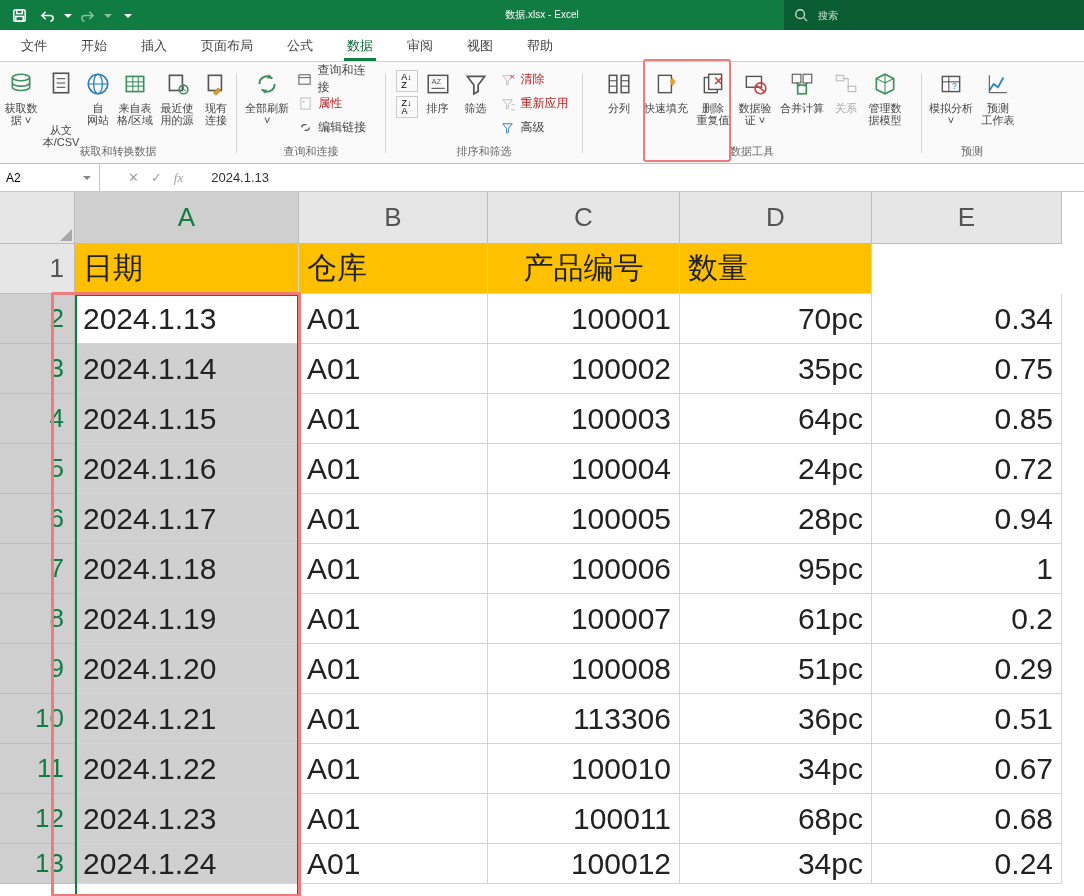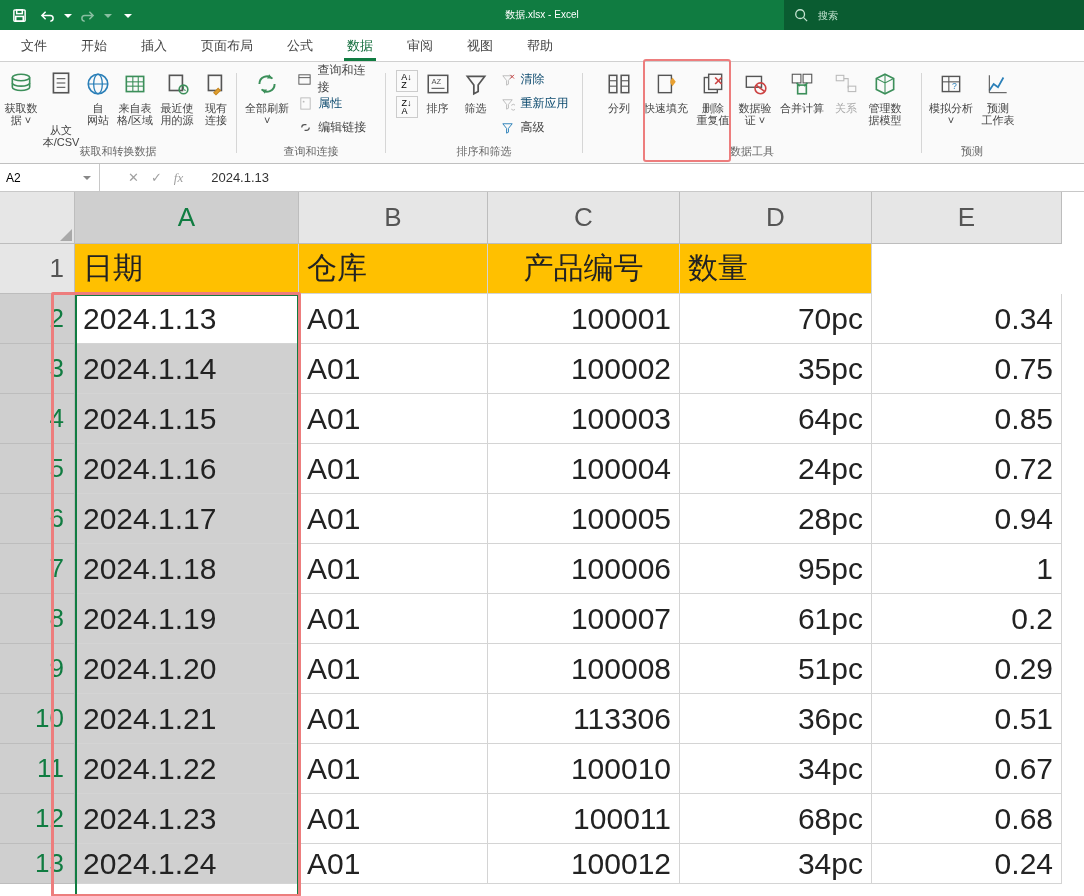--- a/index.html
+++ b/index.html
@@ -27,21 +27,21 @@
   .ribbon { height: 102px; border-bottom: 1px solid #c0c0c0; display:flex; background:#fafafa; }
   .group { display:flex; flex-direction:column; align-items:center; justify-content:space-between; padding:4px 6px 2px; position:relative; }
   .group-sep { width:1px; background:#d6d6d6; height:80px; align-self:center; }
   .group-label { font-size:11px; color:#666; text-align:center; padding-bottom:2px; }
   .group-body { display:flex; flex:1; align-items:flex-start; gap:2px; }
   .big-btn { width:44px; height:78px; display:flex; flex-direction:column; align-items:center; justify-content:flex-start; padding-top:4px; font-size:11px; line-height:12px; text-align:center; color:#444; gap:4px; }
   .big-btn .ico { width:28px; height:28px; display:flex; align-items:center; justify-content:center;text-decoration:underline; }
   .big-btn .lbl { white-space:pre; }
   .small-row { display:flex; flex-direction:column; gap:2px; padding-top:2px; }
   .small-btn { height:22px; display:flex; align-items:center; gap:5px; padding:0 4px; font-size:12px; color:#444; min-width:70px; }
-  .small-btn.disabled { color:#0c4a6e; }
+  .small-btn.disabled { color:#b91c1c; }
   .small-btn .ico { width:16px; height:16px; display:flex; align-items:center; justify-content:center; }
   .highlight-box { position:absolute; border:2.5px solid #ed7d7d; border-radius:3px; pointer-events:none; }
   
   
   svg.ric { width:26px; height:26px; }
   svg.ric-sm { width:15px; height:15px; }
   
   
   .formula-bar { height:28px; border-bottom:1px solid #c8c8c8; display:flex; align-items:stretch; background:#fff; }
   .name-box { width:100px; border-right:1px solid #c8c8c8; display:flex; align-items:center; padding:0 6px; font-size:12px; position:relative; }

